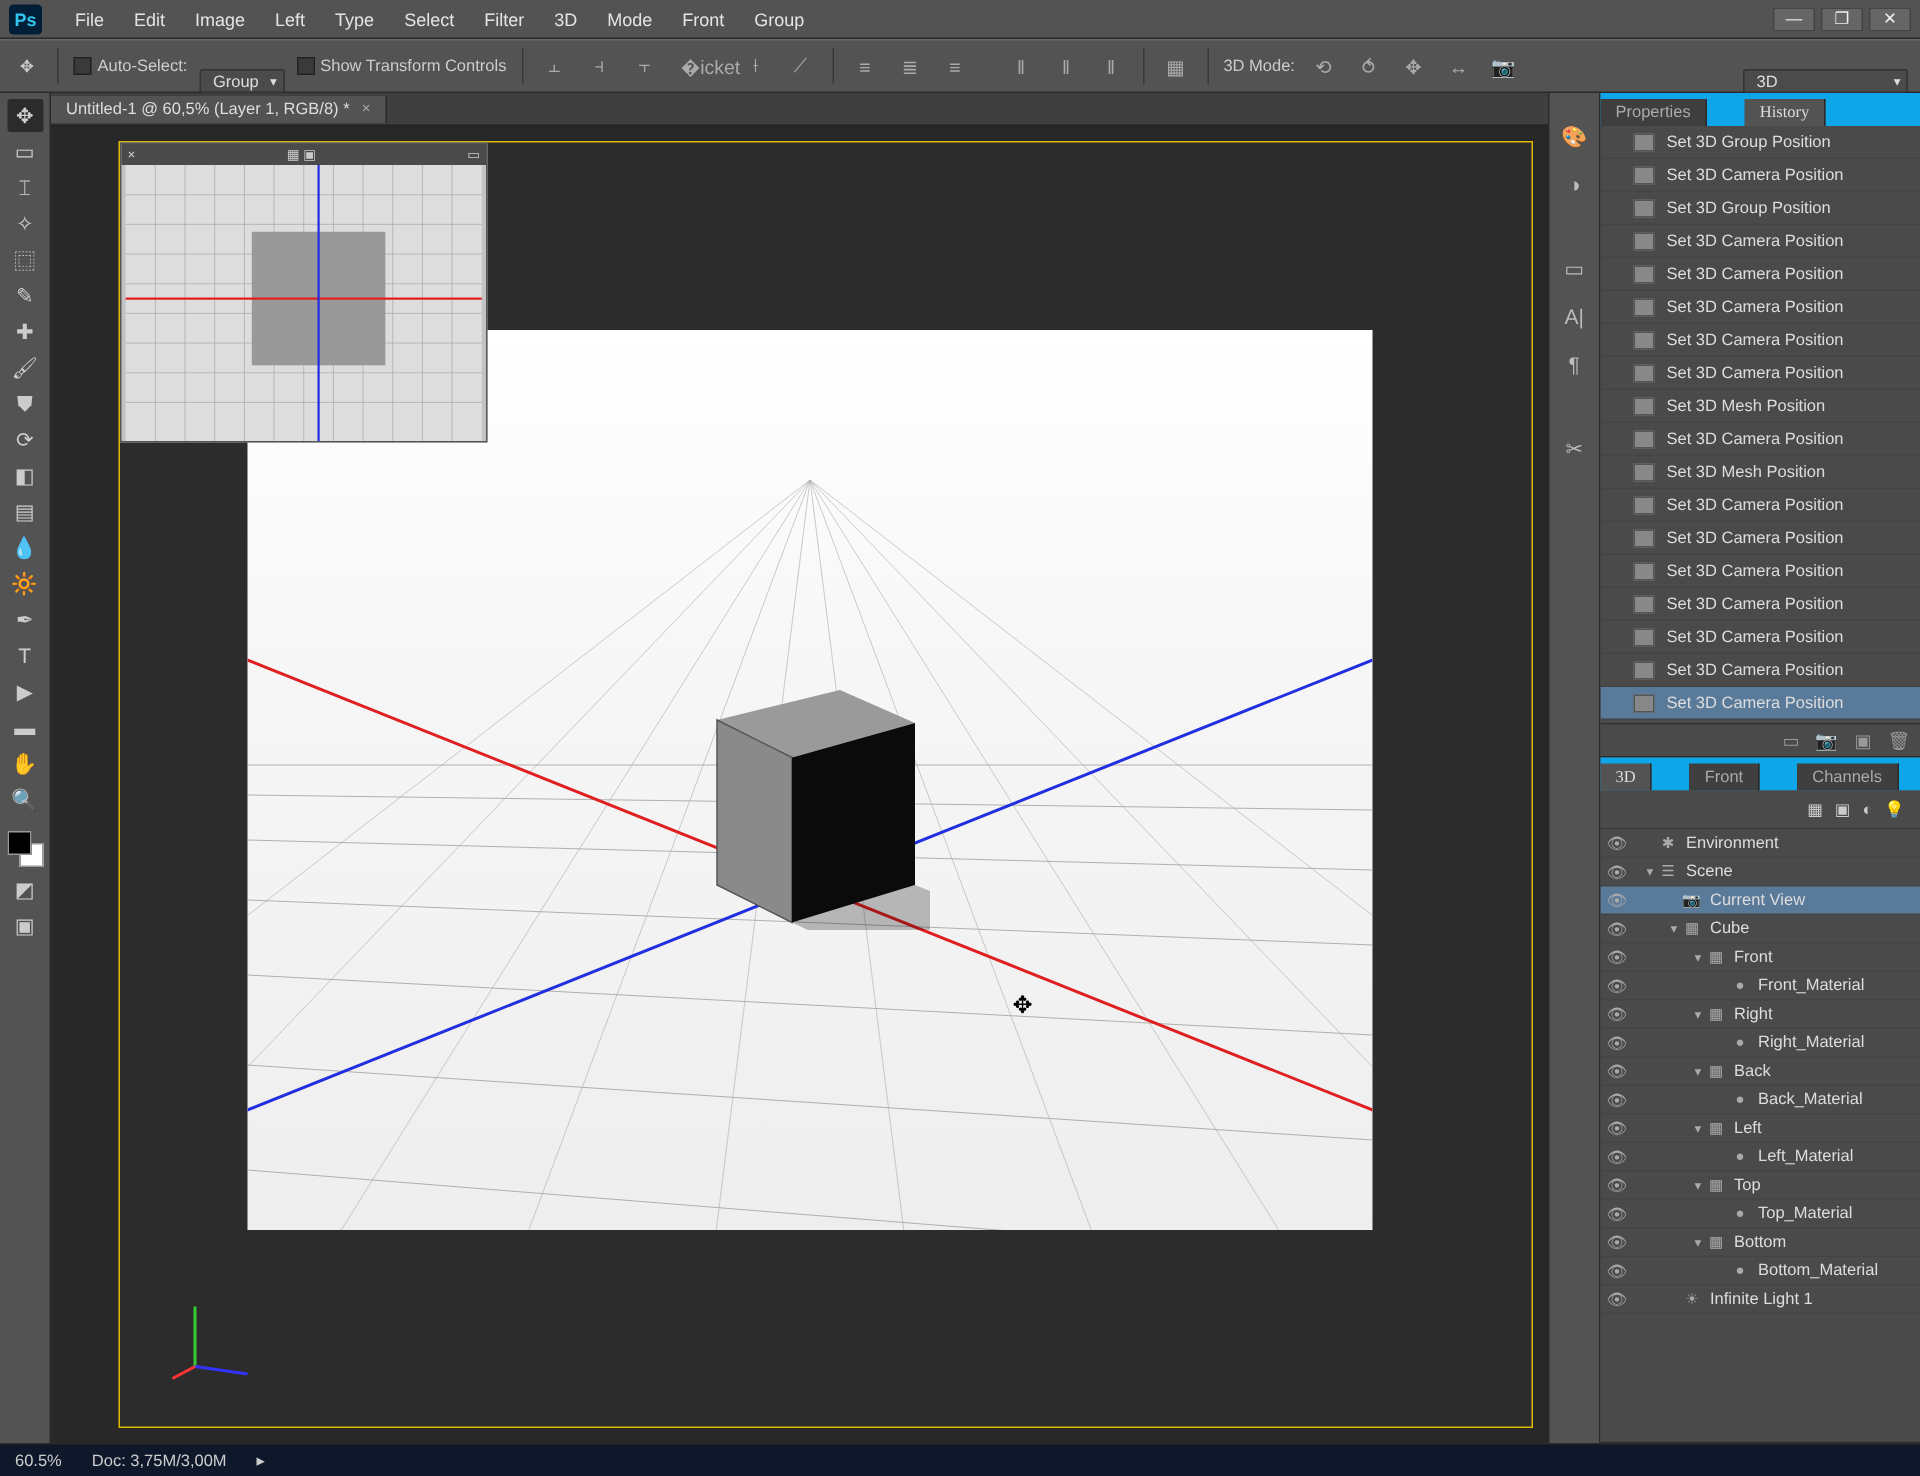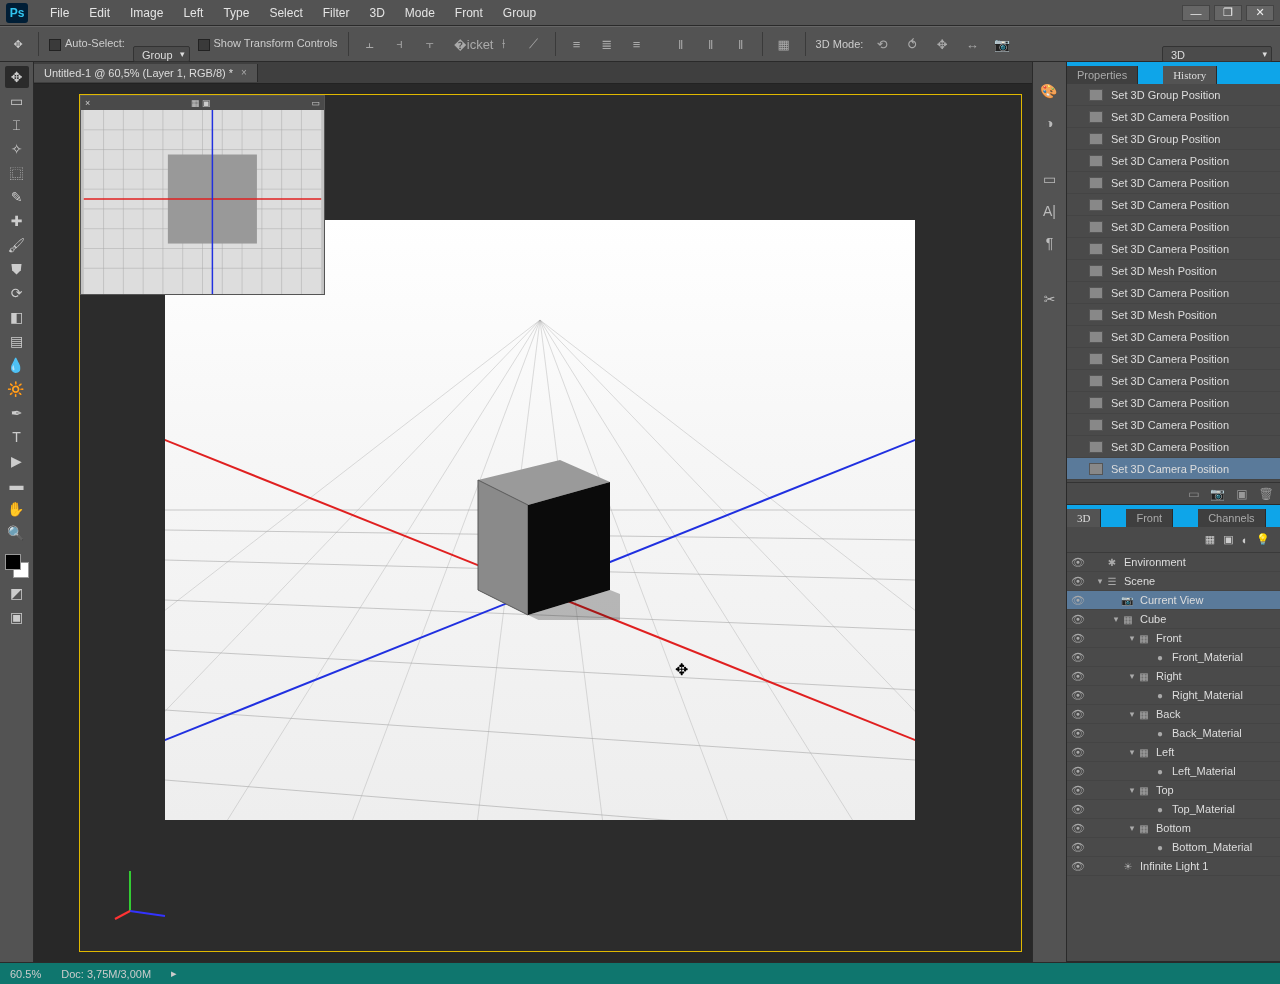--- a/index.html
+++ b/index.html
@@ -62,21 +62,21 @@
 .scene-list { flex:1; overflow-y:auto; background:#4a4a4a;}
 .scene-toolbar { height:26px; display:flex; justify-content:flex-end; align-items:center; gap:8px; padding:0 10px; background:#4a4a4a; border-bottom:1px solid #3a3a3a;}
 .scene-item { height:19px; display:flex; align-items:center; font-size:11px; color:#ddd; border-bottom:1px solid #444;}
 .scene-item .eye { width:22px; text-align:center; color:#aaa; font-size:11px;}
 .scene-item .spacer { display:inline-block;}
 .scene-item .tw { width:10px; font-size:9px; color:#aaa; text-align:center;}
 .scene-item .sicon2 { width:14px; height:12px; margin-right:5px; display:inline-flex; align-items:center; justify-content:center; color:#aaa; font-size:10px;}
 .scene-item.sel { background:#5a7a9a;}
 
 
-.statusbar { height:22px; background:#0f766e; border-top:1px solid #2a2a2a; display:flex; align-items:center; padding:0 10px; font-size:11px; color:#ccc; gap:20px;}
+.statusbar { height:22px; background:#0f172a; border-top:1px solid #2a2a2a; display:flex; align-items:center; padding:0 10px; font-size:11px; color:#ccc; gap:20px;}
 
 
 .history-list::-webkit-scrollbar, .scene-list::-webkit-scrollbar { width:14px;}
 .history-list::-webkit-scrollbar-track, .scene-list::-webkit-scrollbar-track { background:#3a3a3a;}
 .history-list::-webkit-scrollbar-thumb, .scene-list::-webkit-scrollbar-thumb { background:#666; border:1px solid #444;}
 
 </style>
 </head>
 <body>
 

